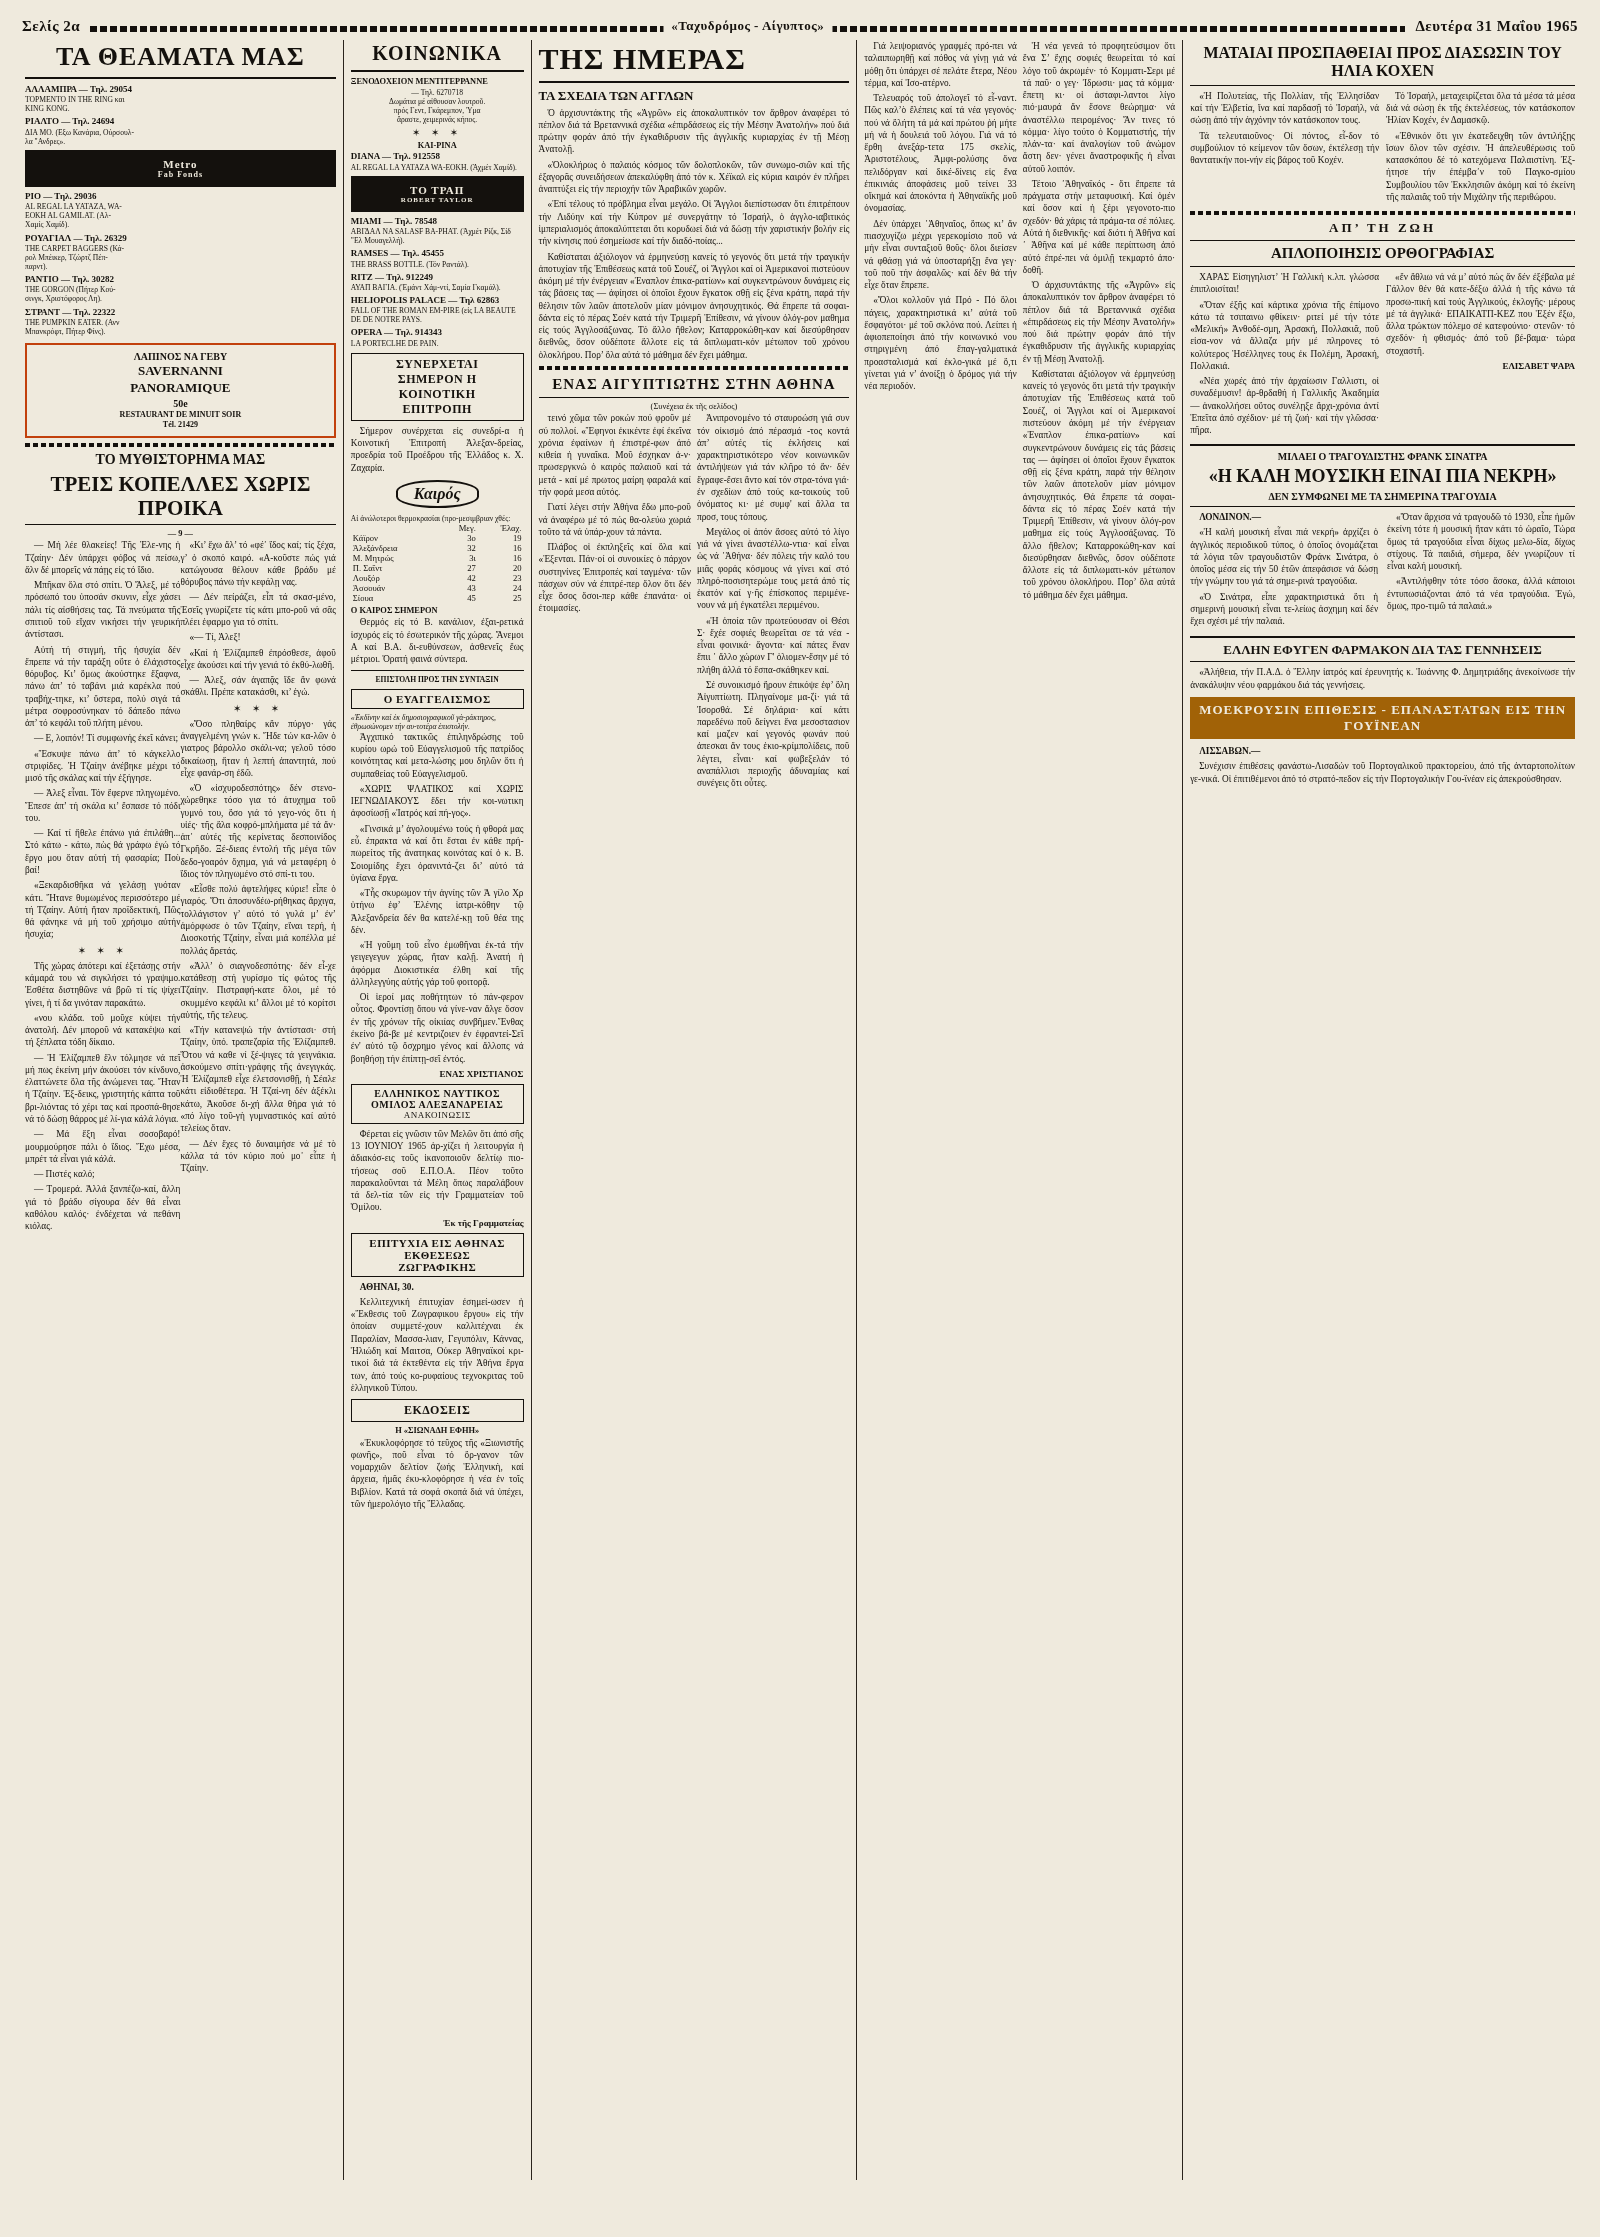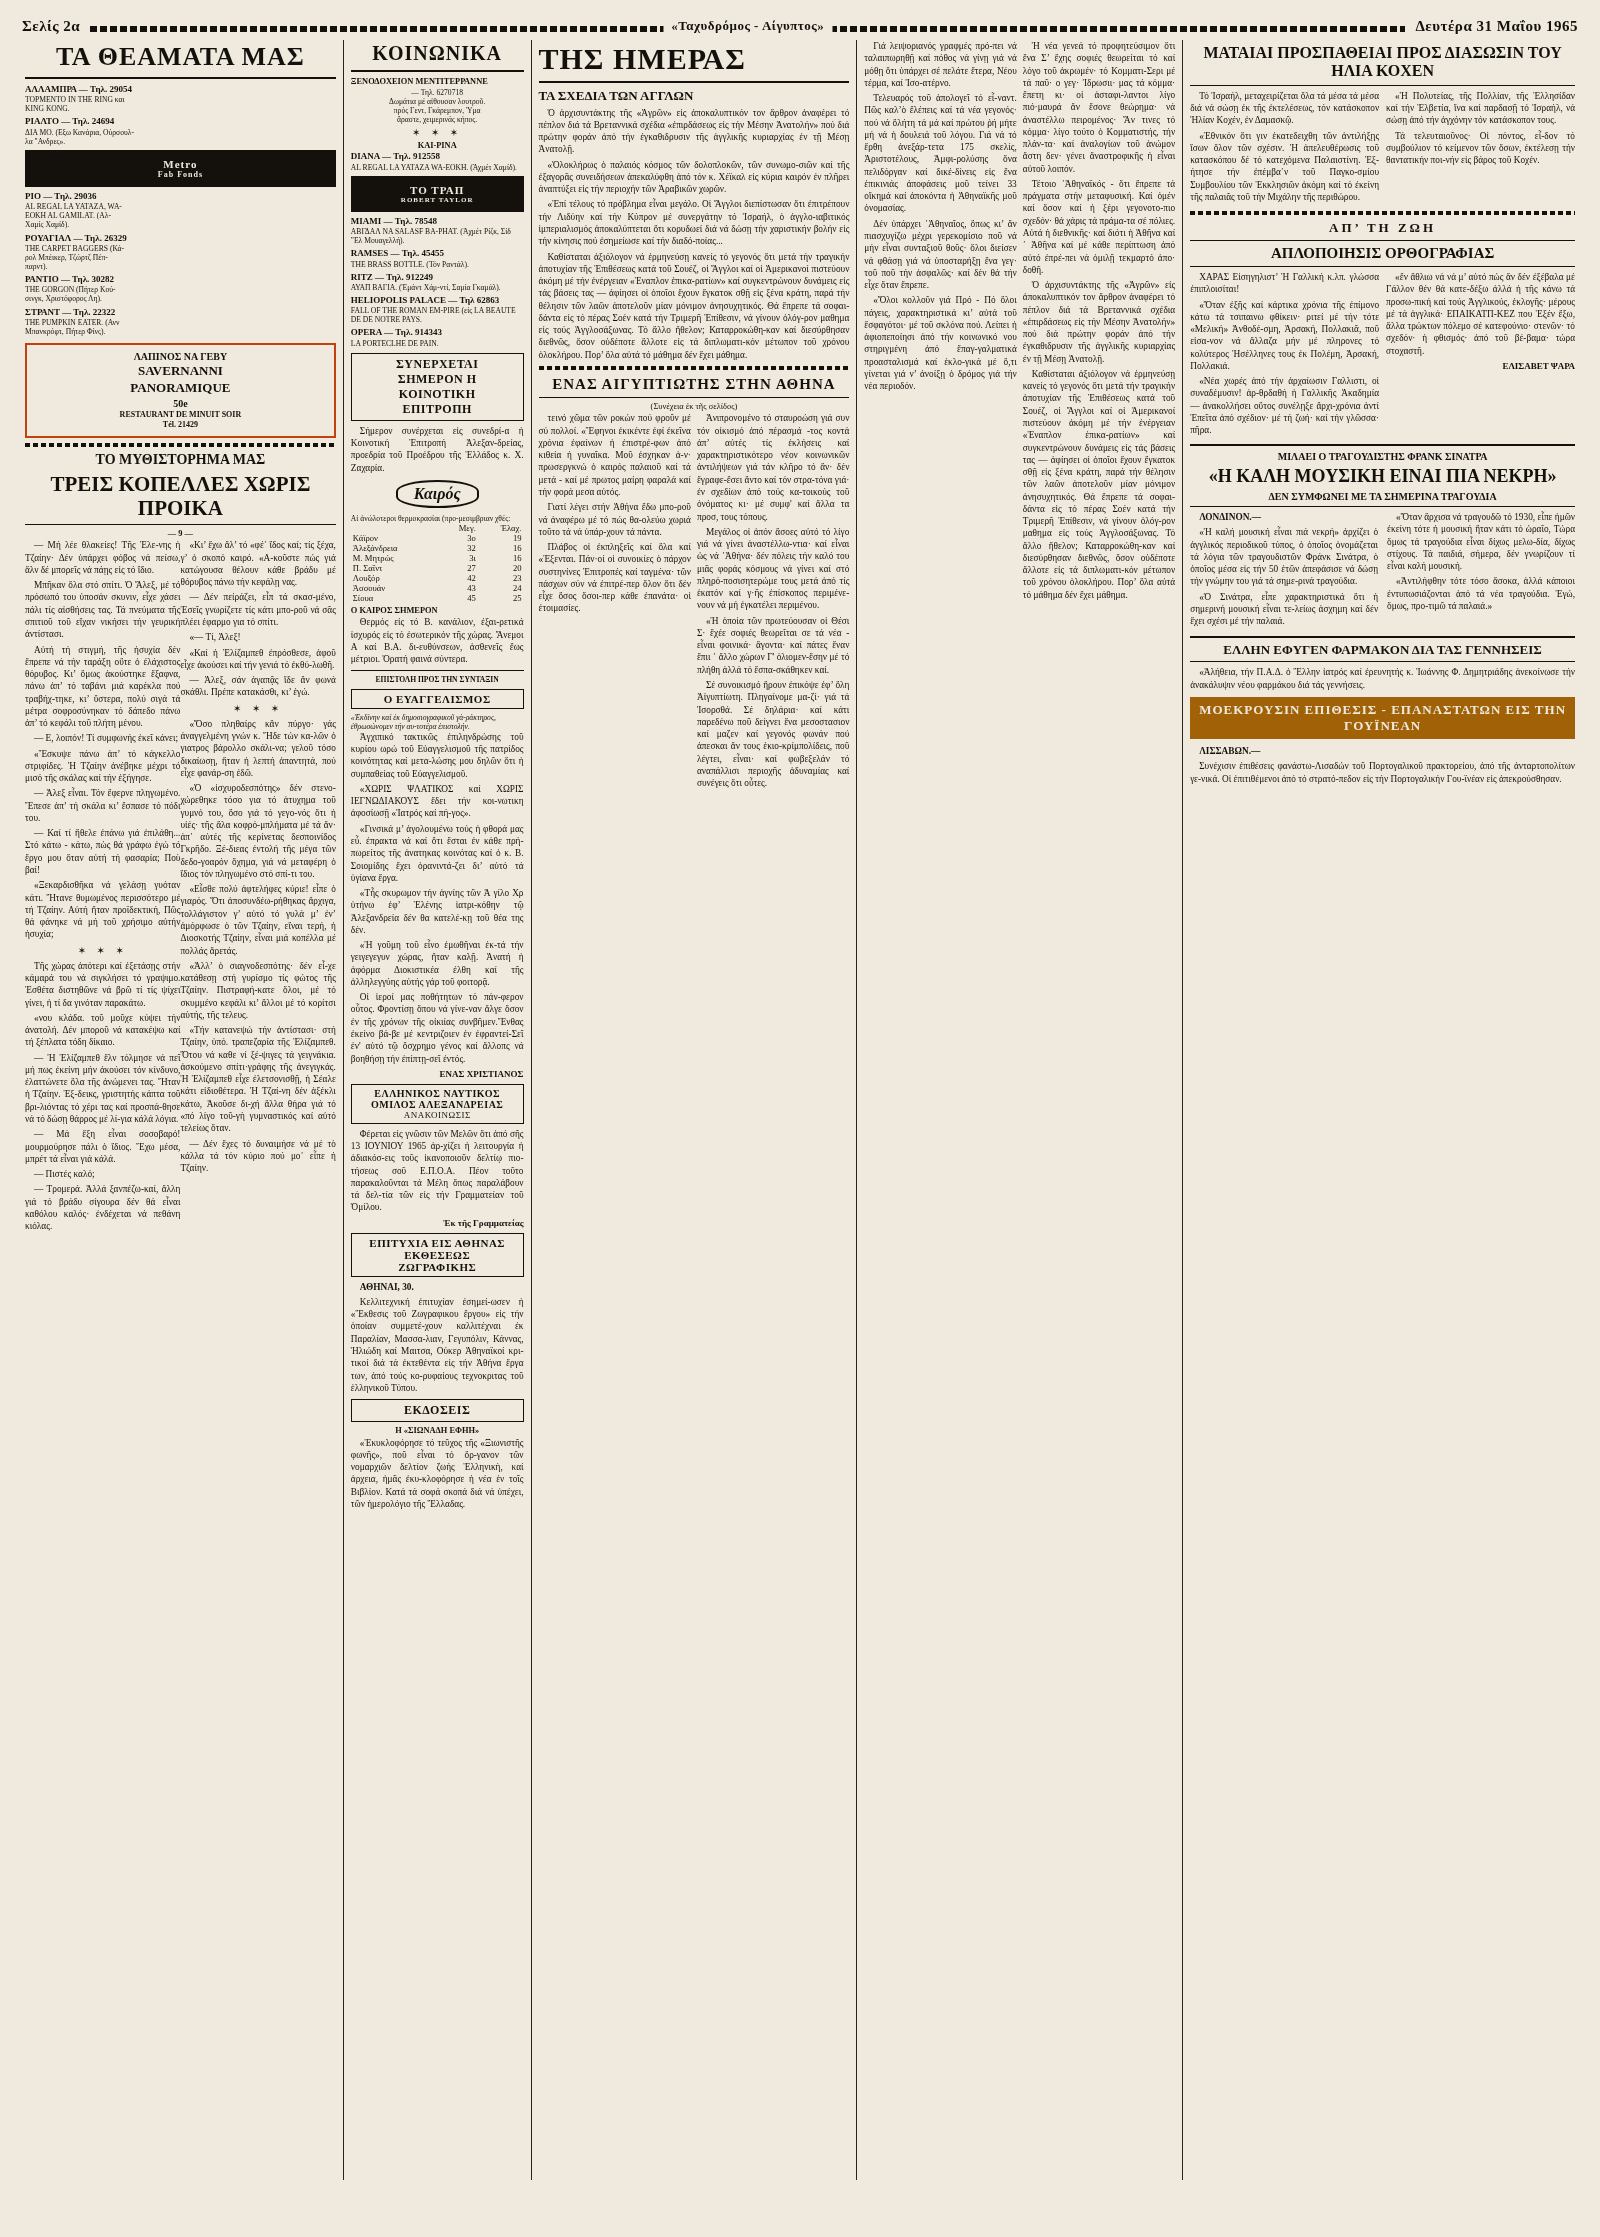--- a/index.html
+++ b/index.html
@@ -409,26 +409,26 @@
           <p>Καθίσταται ἀξιόλογον νά ἐρμηνεύσῃ κανείς τό γεγονός ὅτι μετά τήν τραγικήν ἀποτυχίαν τῆς Ἐπιθέσεως κατά τοῦ Σουέζ, οἱ Ἄγγλοι καί οἱ Ἀμερικανοί πιστεύουν ἀκόμη μέ τήν ἐνέργειαν «Ἐναπλον ἐπικα-ρατίων» καί συγκεντρώνουν δυνάμεις εἰς τάς βάσεις τας — ἀφίησει οἱ ὁποῖοι ἔχουν ἔγκατοκ σθῇ εἰς ξένα κράτη, παρά τήν θέλησιν τῶν λαῶν ἀποτελοῦν μίαν μόνιμον ἀνησυχητικός. Θά ἔπρεπε τά σοφαι-δάντα εἰς τό πέρας Σοέν κατά τήν Τριμερῆ Ἐπίθεσιν, νά γίνουν ὁλόγ-ρον μαθημα εἰς τούς Ἀγγλοσάξωνας. Τό ἄλλο ἤθελον; Καταρροκώθη-καν καί διεσύρθησαν διεθνῶς, ὅσον οὐδέποτε ἄλλοτε εἰς τά διπλωματι-κόν μέτωπον τοῦ χρόνου ὁλοκλήρου. Πορ’ ὅλα αὐτά τό μάθημα δέν ἔχει μάθημα.</p>
         </div>
       </div>
     </div>
 
     <div class="col c5">
       <div class="bigtitle">ΜΑΤΑΙΑΙ ΠΡΟΣΠΑΘΕΙΑΙ ΠΡΟΣ ΔΙΑΣΩΣΙΝ ΤΟΥ ΗΛΙΑ ΚΟΧΕΝ</div>
       <div class="hr-thin"></div>
       <div style="display:flex;gap:7px">
         <div class="body-text" style="flex:1">
+          <p>«Ἡ Πολυτείας, τῆς Πολλίαν, τῆς Ἐλλησίδαν καί τήν Ἐλβετία, ἵνα καί παρδασῇ τό Ἰσραήλ, νά σώσῃ ἀπό τήν ἀγχόνην τόν κατάσκοπον τους.</p>
+          <p>Τά τελευταιοῦνος· Οἱ πόντος, εἶ-δον τό συμβούλιον τό κείμενον τῶν ὅσων, ἐκτέλεσῃ τήν θαντατικήν ποι-νήν εἰς βάρος τοῦ Κοχέν.</p>
+        </div>
+        <div class="body-text" style="flex:1">
           <p>Τό Ἰσραήλ, μεταχειρίζεται ὅλα τά μέσα τά μέσα διά νά σώσῃ ἐκ τῆς ἐκτελέσεως, τόν κατάσκοπον Ἠλίαν Κοχέν, ἐν Δαμασκῷ.</p>
           <p>«Ἐθνικόν ὅτι γιν ἐκατεδειχθη τῶν ἀντιλήξῃς ἴσων ὅλον τῶν σχέσιν. Ἡ ἀπελευθέρωσις τοῦ κατασκόπου δέ τό κατεχόμενα Παλαιστίνη. Ἐξ-ήτησε τήν ἐπέμβα᾽ν τοῦ Παγκο-σμίου Συμβουλίου τῶν Ἐκκλησιῶν ἀκόμη καί τό ἐκείνη τῆς παλαιᾶς τοῦ τήν Μιχάλην τῆς περιθώρου.</p>
-        </div>
-        <div class="body-text" style="flex:1">
-          <p>«Ἡ Πολυτείας, τῆς Πολλίαν, τῆς Ἐλλησίδαν καί τήν Ἐλβετία, ἵνα καί παρδασῇ τό Ἰσραήλ, νά σώσῃ ἀπό τήν ἀγχόνην τόν κατάσκοπον τους.</p>
-          <p>Τά τελευταιοῦνος· Οἱ πόντος, εἶ-δον τό συμβούλιον τό κείμενον τῶν ὅσων, ἐκτέλεσῃ τήν θαντατικήν ποι-νήν εἰς βάρος τοῦ Κοχέν.</p>
         </div>
       </div>
 
       <div class="hr-dots"></div>
       <div class="midtitle" style="letter-spacing:3px">ΑΠ’ ΤΗ ΖΩΗ</div>
       <div class="hr-thin"></div>
       <div class="bigtitle" style="font-size:15px">ΑΠΛΟΠΟΙΗΣΙΣ ΟΡΘΟΓΡΑΦΙΑΣ</div>
       <div class="hr-thin"></div>
       <div style="display:flex;gap:7px">
         <div class="body-text" style="flex:1">

